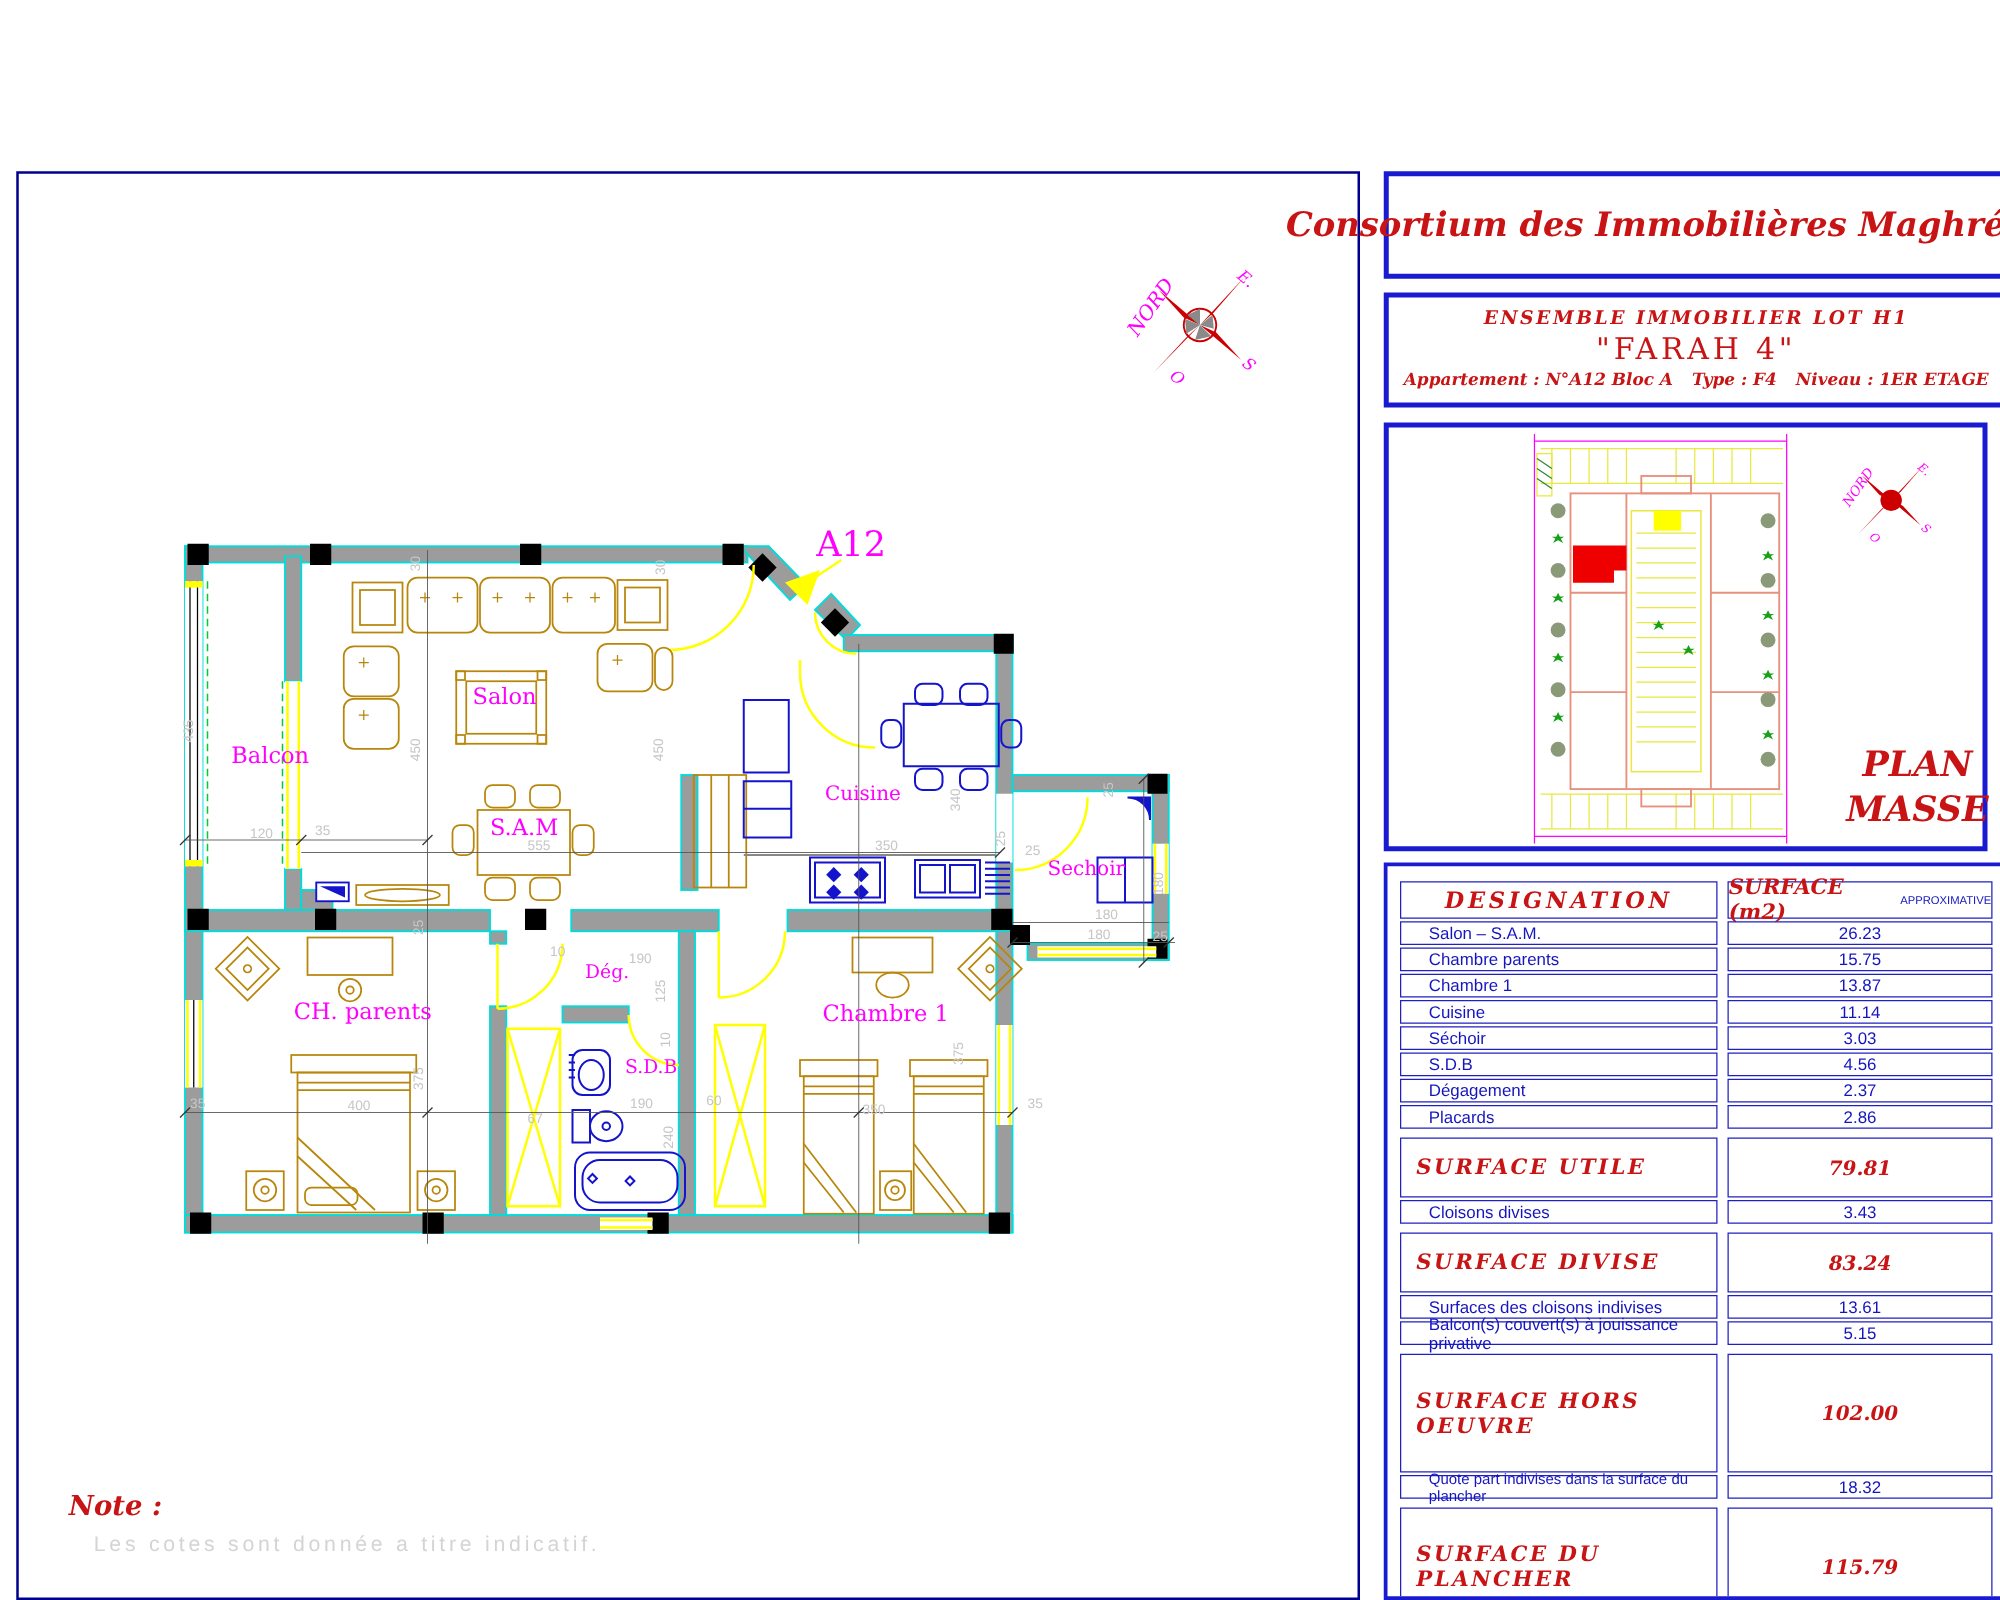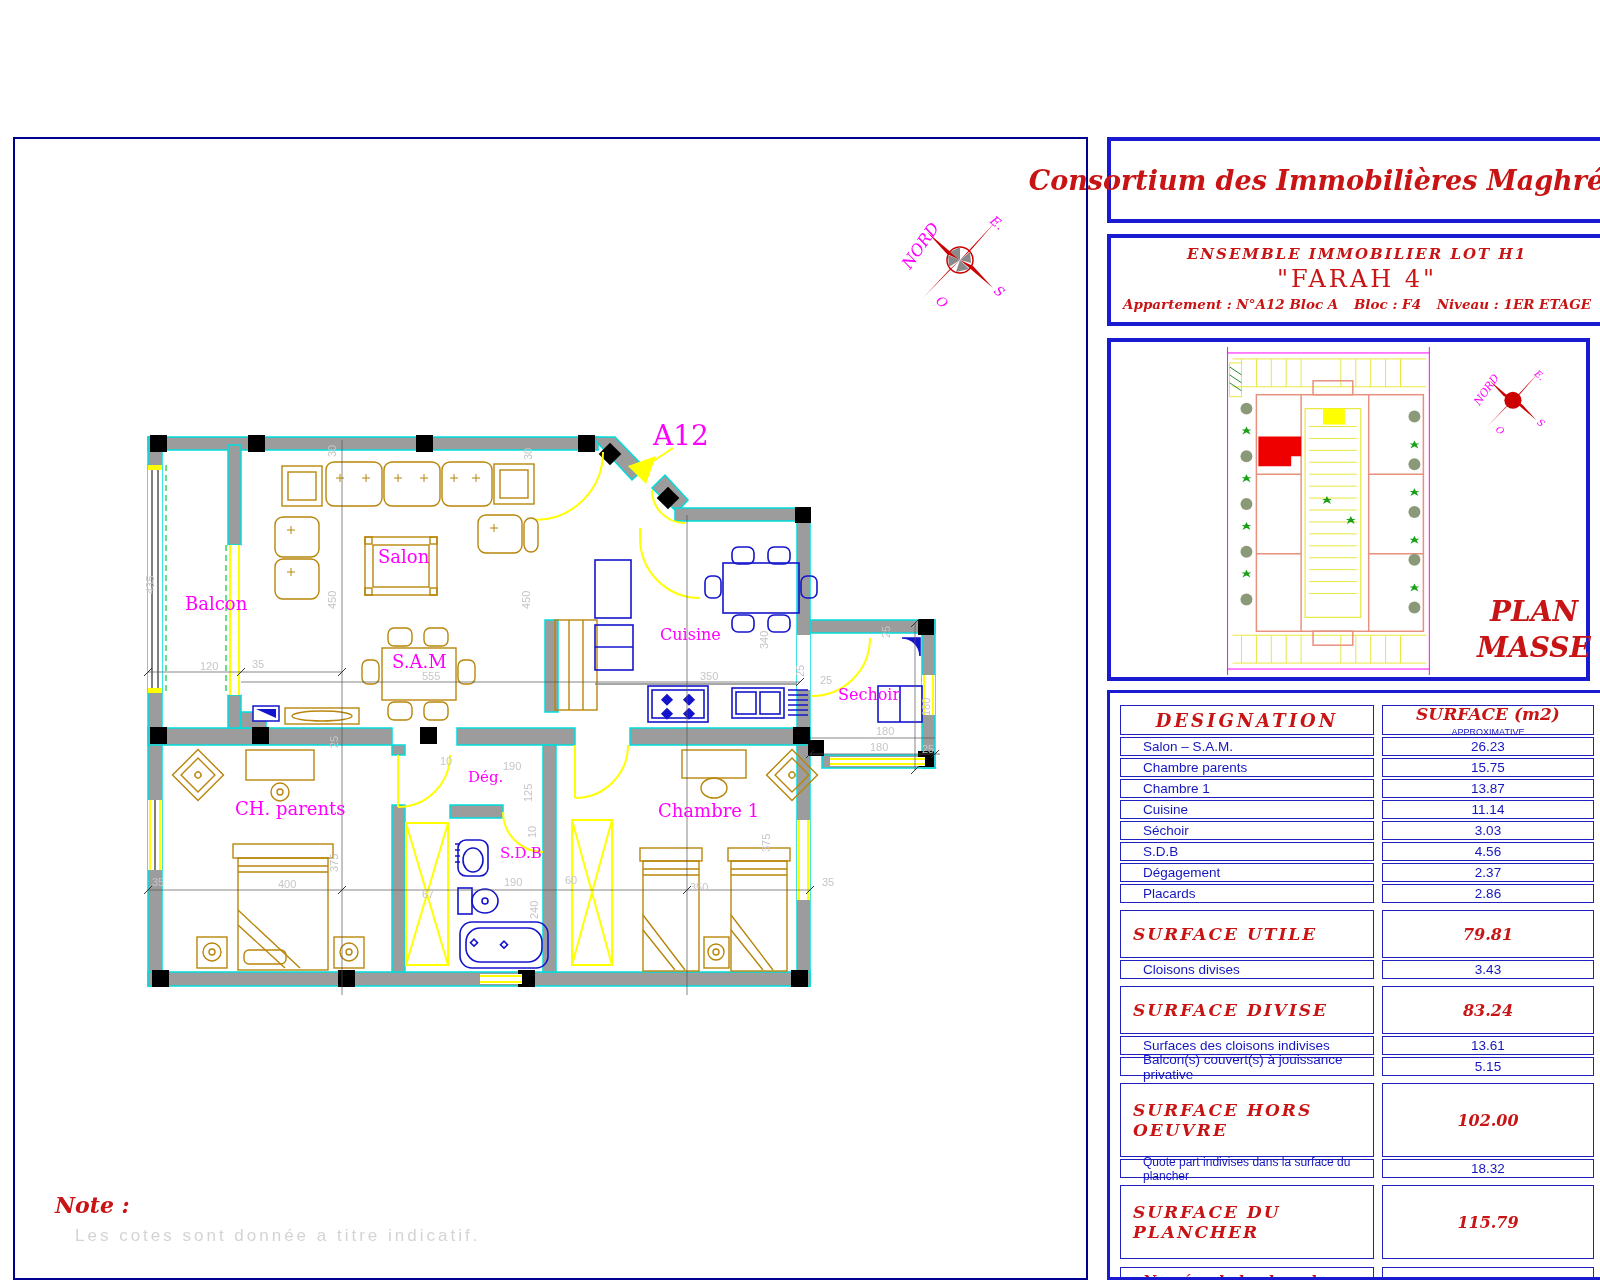--- a/index.html
+++ b/index.html
@@ -25,33 +25,33 @@
   .masse-title{position:absolute;left:348px;top:252px;width:150px;text-align:center;
     font-family:"DejaVu Serif",serif;font-style:italic;font-weight:bold;font-size:28px;
     color:#c81414;line-height:36px;}
   
   #box-table{left:1107px;top:690px;width:500px;height:590px;border-width:3px;
     padding:10px 10px 0 10px;display:flex;flex-direction:column;overflow:hidden;}
   .trow{display:flex;gap:8px;margin-top:2px;height:19px;flex:none;}
   .trow .tl{flex:1;border:1px solid #2020c0;color:#1515c0;font-size:13.5px;
     display:flex;align-items:center;padding-left:22px;box-sizing:border-box;}
   .trow .tv{width:212px;border:1px solid #2020c0;color:#1515c0;font-size:13.5px;
-    display:flex;align-items:center;justify-content:center;box-sizing:border-box;flex-direction:column;}
+    display:flex;align-items:center;justify-content:center;box-sizing:border-box;}
   .thead{height:30px;}
   .thead .tl{justify-content:center;padding-left:0;font-family:"DejaVu Serif",serif;
     font-style:italic;font-weight:bold;font-size:18px;color:#c81414;letter-spacing:3px;}
   .thead .tv{gap:3px;}
   .thead .tv .surf{font-family:"DejaVu Serif",serif;font-style:italic;font-weight:bold;
     font-size:17px;color:#c81414;}
   .thead .tv .approx{font-size:9px;color:#1515c0;}
   .big{height:48px;margin-top:7px;}
   .big .tl{font-family:"DejaVu Serif",serif;font-style:italic;font-weight:bold;font-size:17px;
     color:#c81414;letter-spacing:2px;padding-left:12px;}
   .big .tv{font-family:"DejaVu Serif",serif;font-style:italic;font-weight:bold;font-size:16px;color:#c81414;}
-  .bigger{height:74px;}
+  .bigger{height:95px;}
   .parking{height:44px;margin-top:8px;}
   .parking .tl{font-family:"DejaVu Serif",serif;font-style:italic;font-weight:bold;
     font-size:14.5px;color:#c81414;}
   .parking .tv{font-family:"DejaVu Serif",serif;font-style:italic;font-weight:bold;
     font-size:15px;color:#c81414;}
   
   #note-title{position:absolute;left:55px;top:1192px;font-family:"DejaVu Serif",serif;
     font-style:italic;font-weight:bold;font-size:22px;color:#c81414;}
   #note-text{position:absolute;left:75px;top:1226px;font-size:17px;color:#d4d4d4;letter-spacing:3px;}
   
@@ -401,21 +401,21 @@
 
 <div class="pbox" id="box-company">
   <div class="company">Consortium des Immobilières Maghrébines</div>
 </div>
 
 <div class="pbox" id="box-project">
   <div class="proj-line1">ENSEMBLE   IMMOBILIER  LOT  H1</div>
   <div class="proj-line2">"FARAH 4"</div>
   <div class="proj-line3">
     <span>Appartement :  N°A12  Bloc A</span>
-    <span>Bloc :  F4</span>
+    <span>Type :  F4</span>
     <span>Niveau :  1ER ETAGE</span>
   </div>
 </div>
 
 <div class="pbox" id="box-masse">
 
   <svg style="position:absolute;left:90px;top:5px;" width="240" height="328" viewBox="0 0 240 330">
     <g>
       <line class="mag" x1="26" y1="0" x2="26" y2="330"></line>
       <line class="mag" x1="229" y1="0" x2="229" y2="330"></line>

